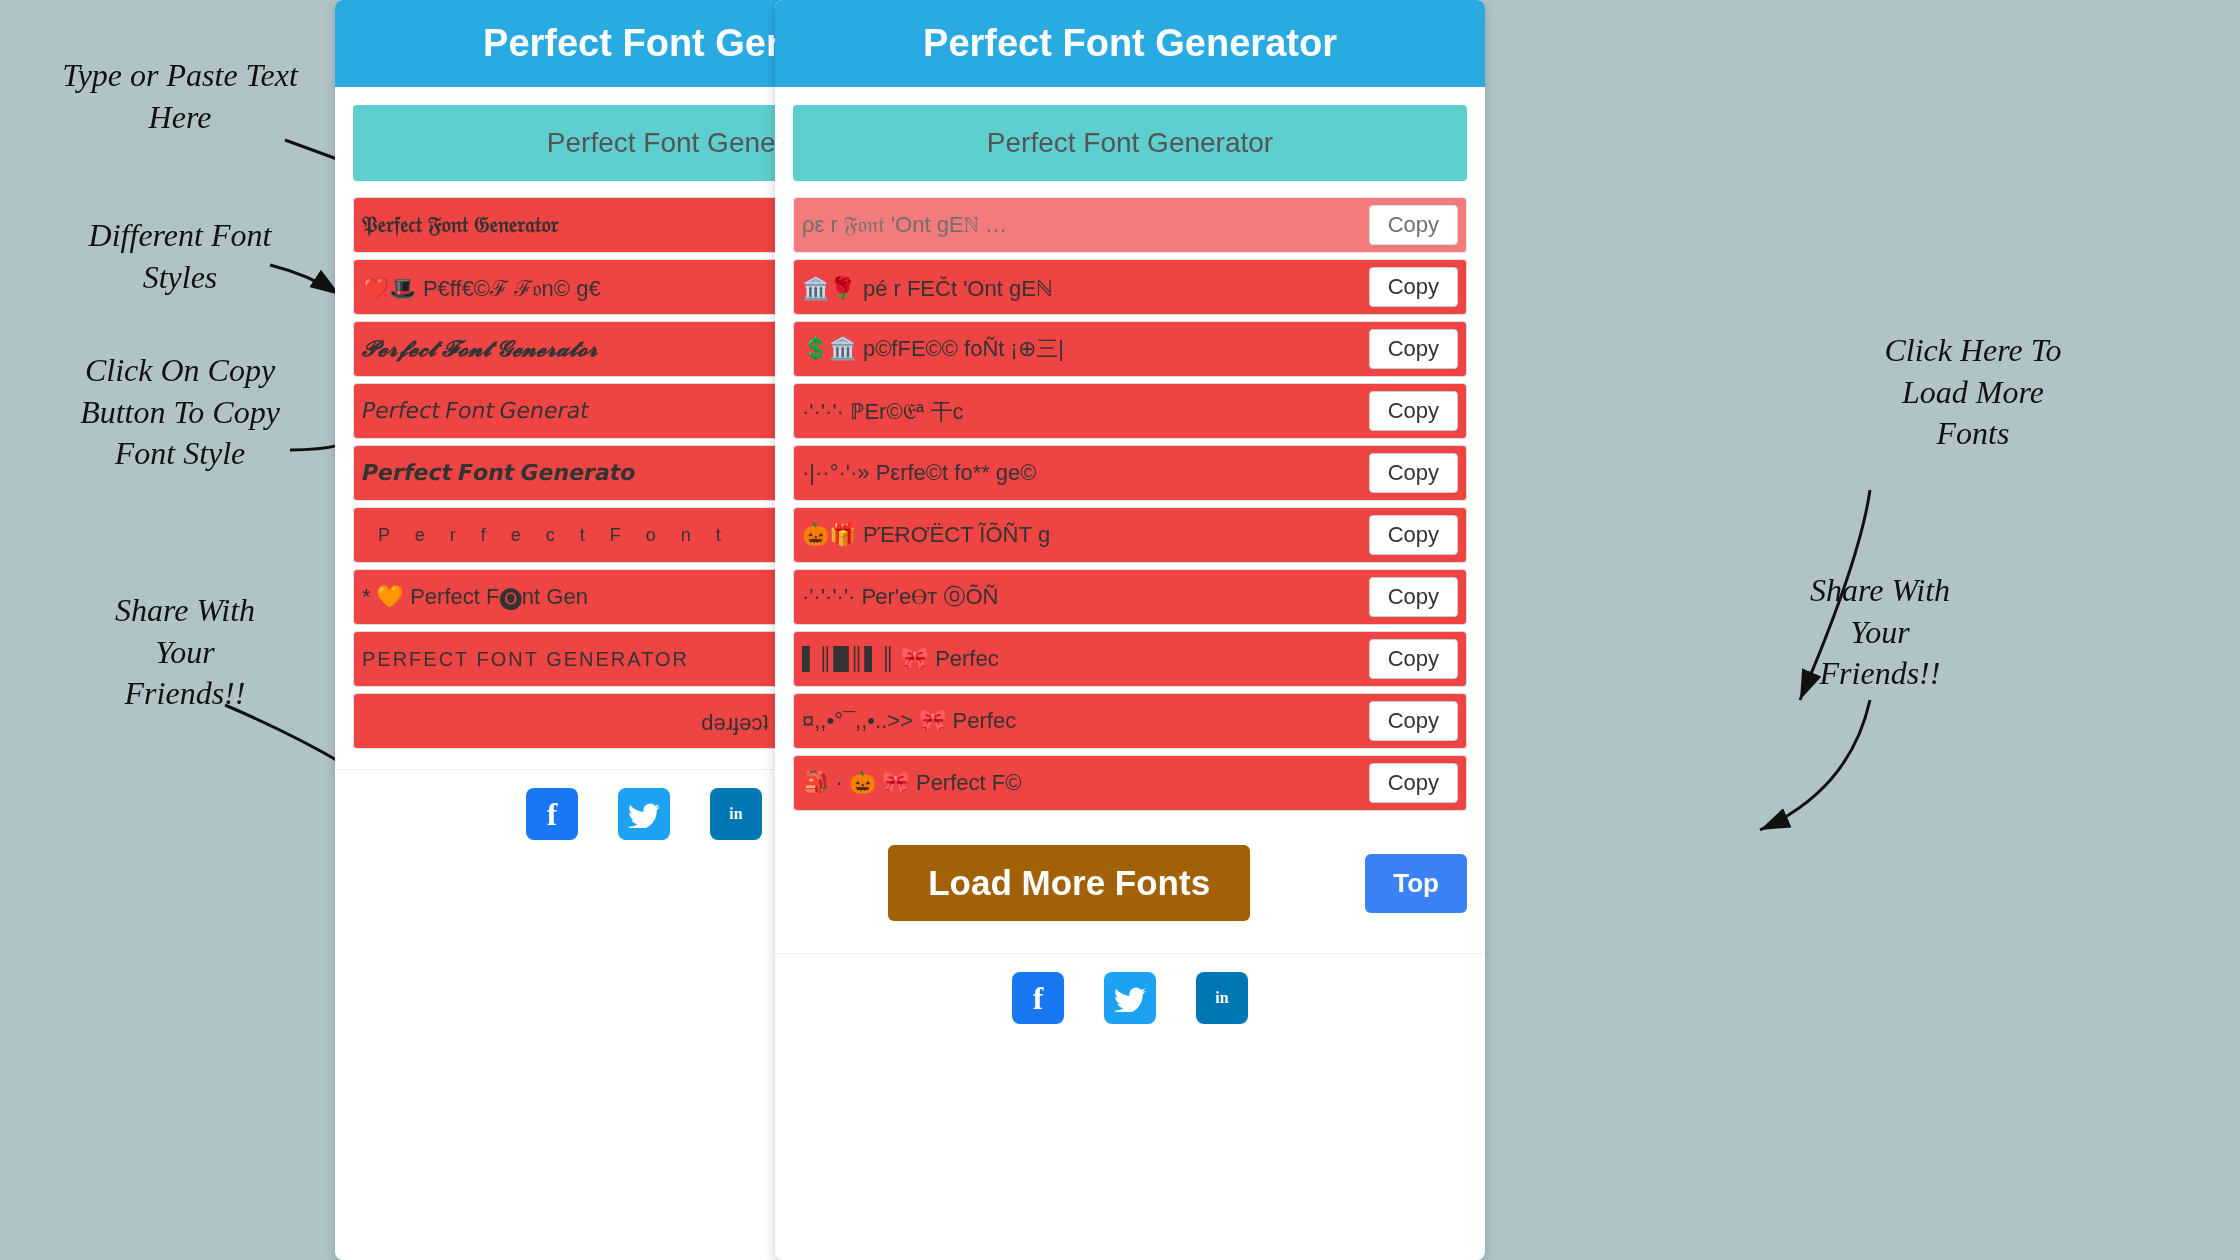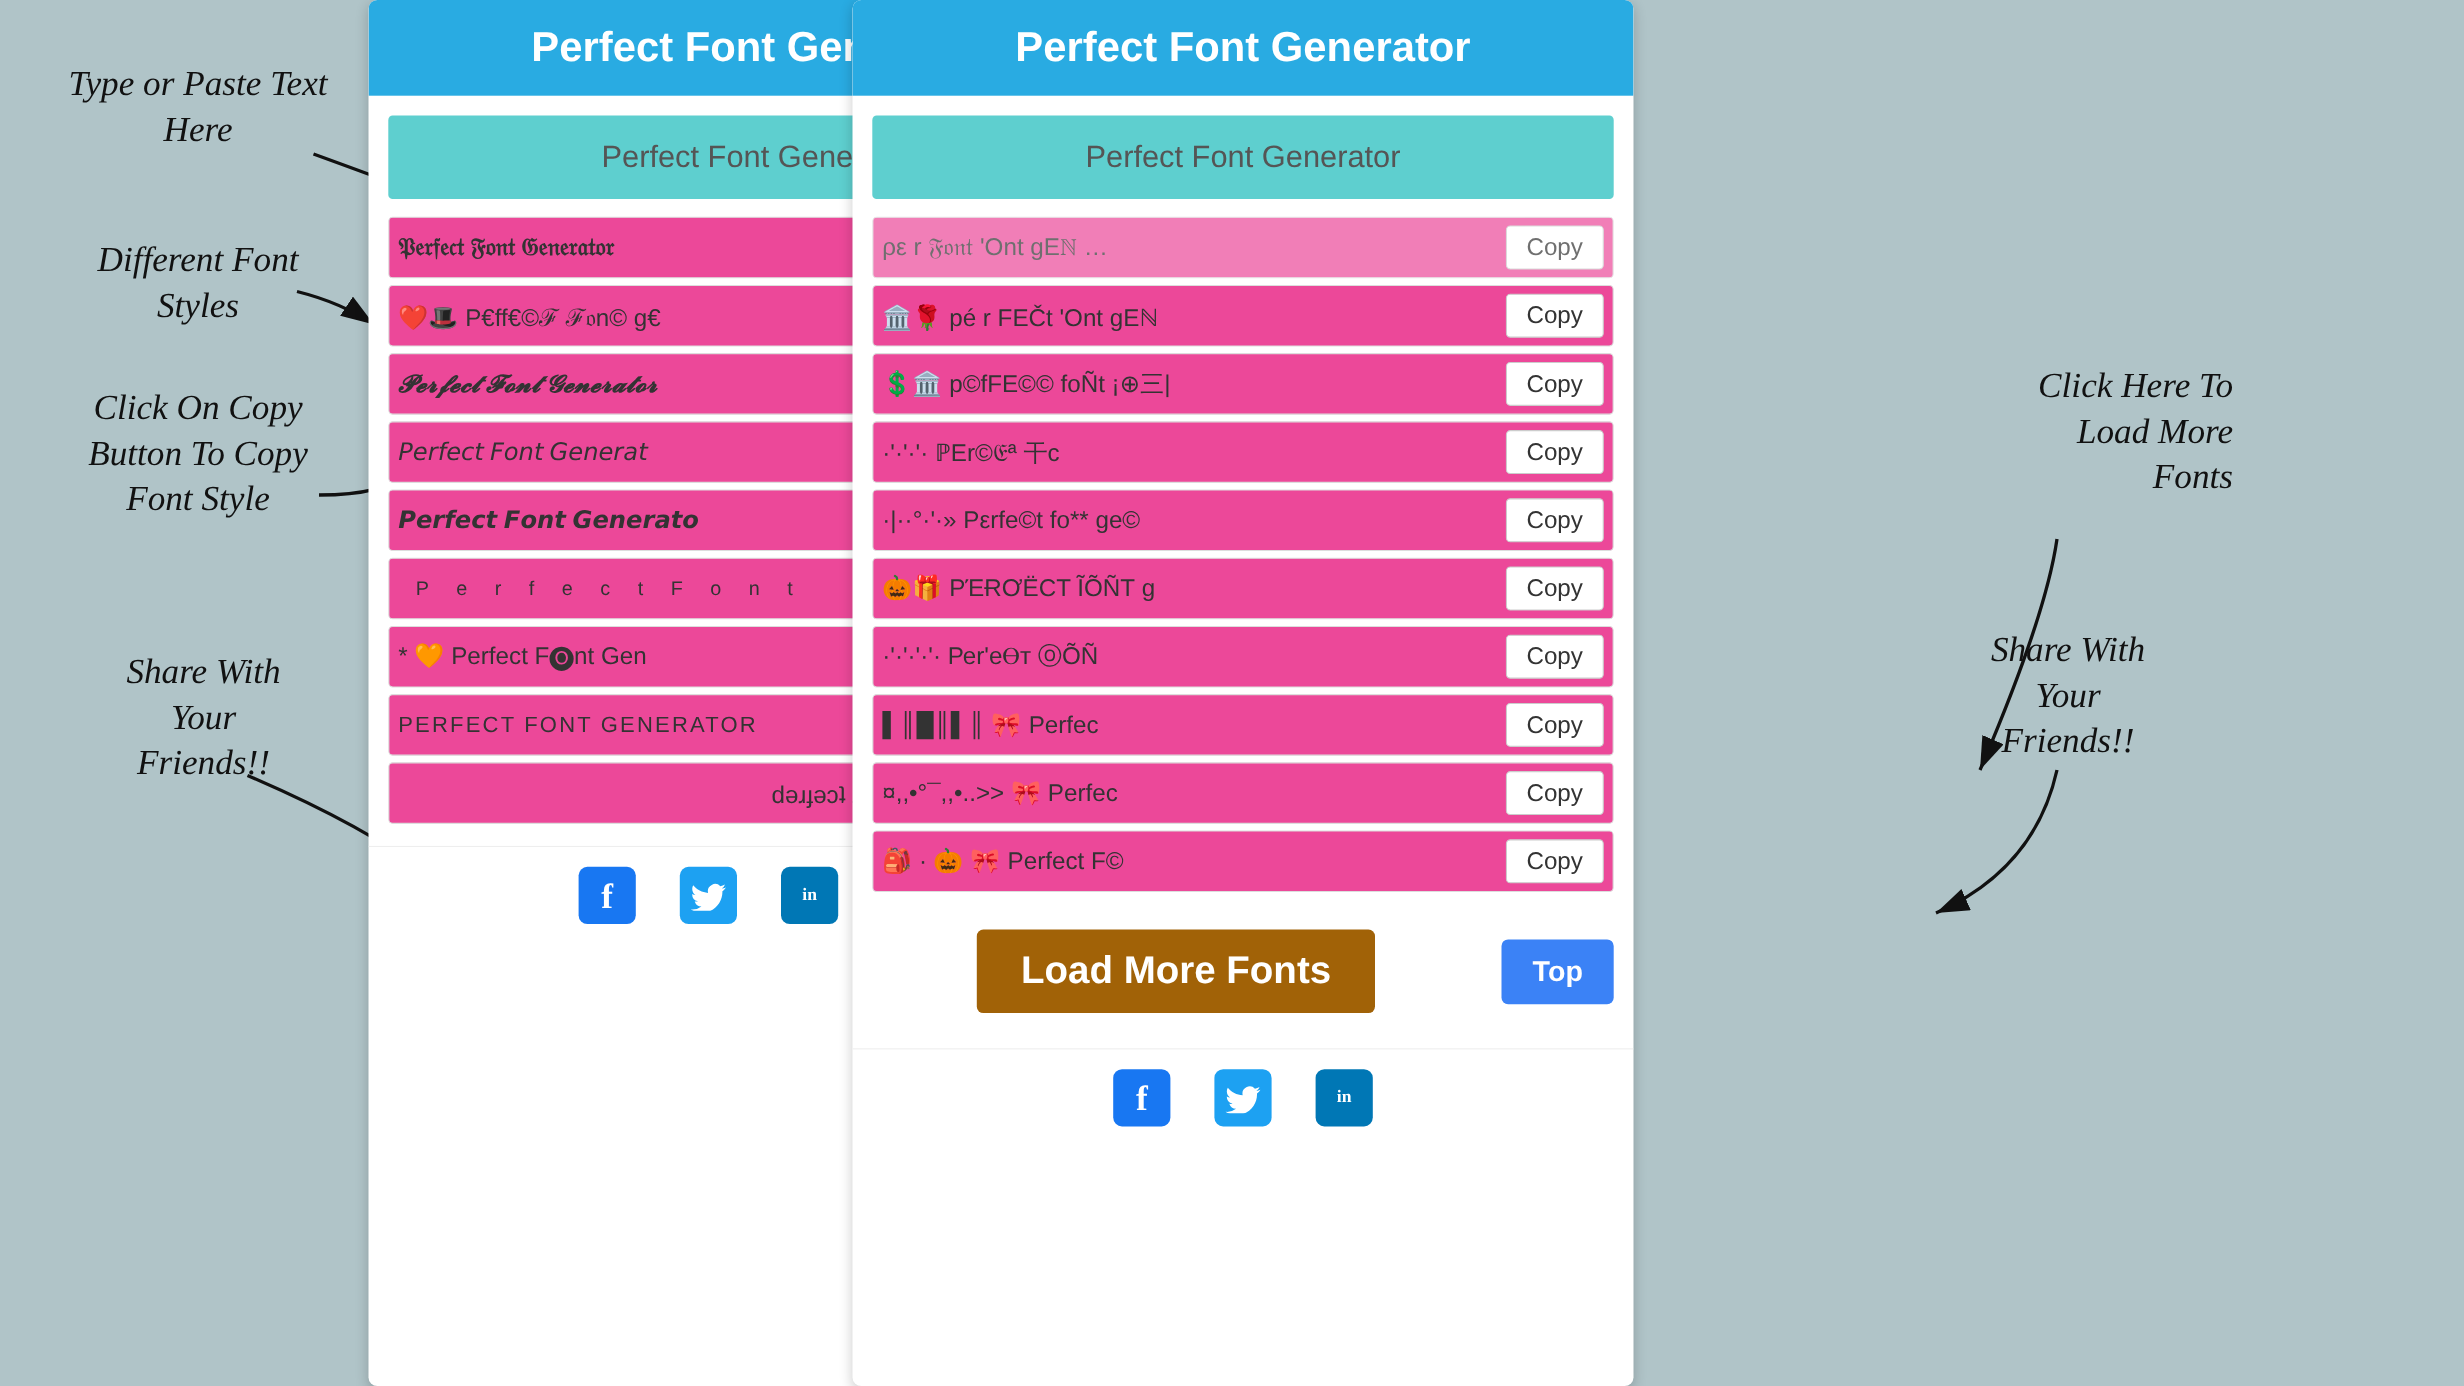--- a/index.html
+++ b/index.html
@@ -59,21 +59,21 @@
       border-radius: 4px;
     }
 
     .font-row {
       display: flex;
       align-items: center;
       border: 1px solid #ddd;
       margin: 6px 18px;
       border-radius: 4px;
       padding: 4px 8px;
-      background: #ec4899;
+      background: #ef4444;
       min-height: 56px;
     }
 
     .font-text {
       flex: 1;
       font-size: 22px;
       color: #333;
       overflow: hidden;
       white-space: nowrap;
       text-overflow: ellipsis;
@@ -151,21 +151,21 @@
 
 <div class="annotation" style="left:40px; top:55px; width:280px;">Type or Paste Text
 Here</div>
 
 <div class="annotation" style="left:40px; top:215px; width:280px;">Different Font<br>Styles</div>
 
 <div class="annotation" style="left:30px; top:350px; width:300px;">Click On Copy<br>Button To Copy<br>Font Style</div>
 
 <div class="annotation" style="left:55px; top:590px; width:260px;">Share With<br>Your<br>Friends!!</div>
 
-<div class="annotation" style="left:1730px; top:330px; width:300px;text-align:right;">Click Here To<br>Load More<br>Fonts</div>
+<div class="annotation" style="left:1823px; top:330px; width:300px;">Click Here To<br>Load More<br>Fonts</div>
 
 <div class="annotation" style="left:1740px; top:570px; width:280px;">Share With<br>Your<br>Friends!!</div>
 
 <svg class="arrow-svg" style="left:0;top:0;width:2240px;height:1260px;pointer-events:none;">
 
   <defs>
     <marker id="arrowhead" markerWidth="10" markerHeight="7" refX="10" refY="3.5" orient="auto">
       <polygon points="0 0, 10 3.5, 0 7" fill="#111"></polygon>
     </marker>
   </defs>

